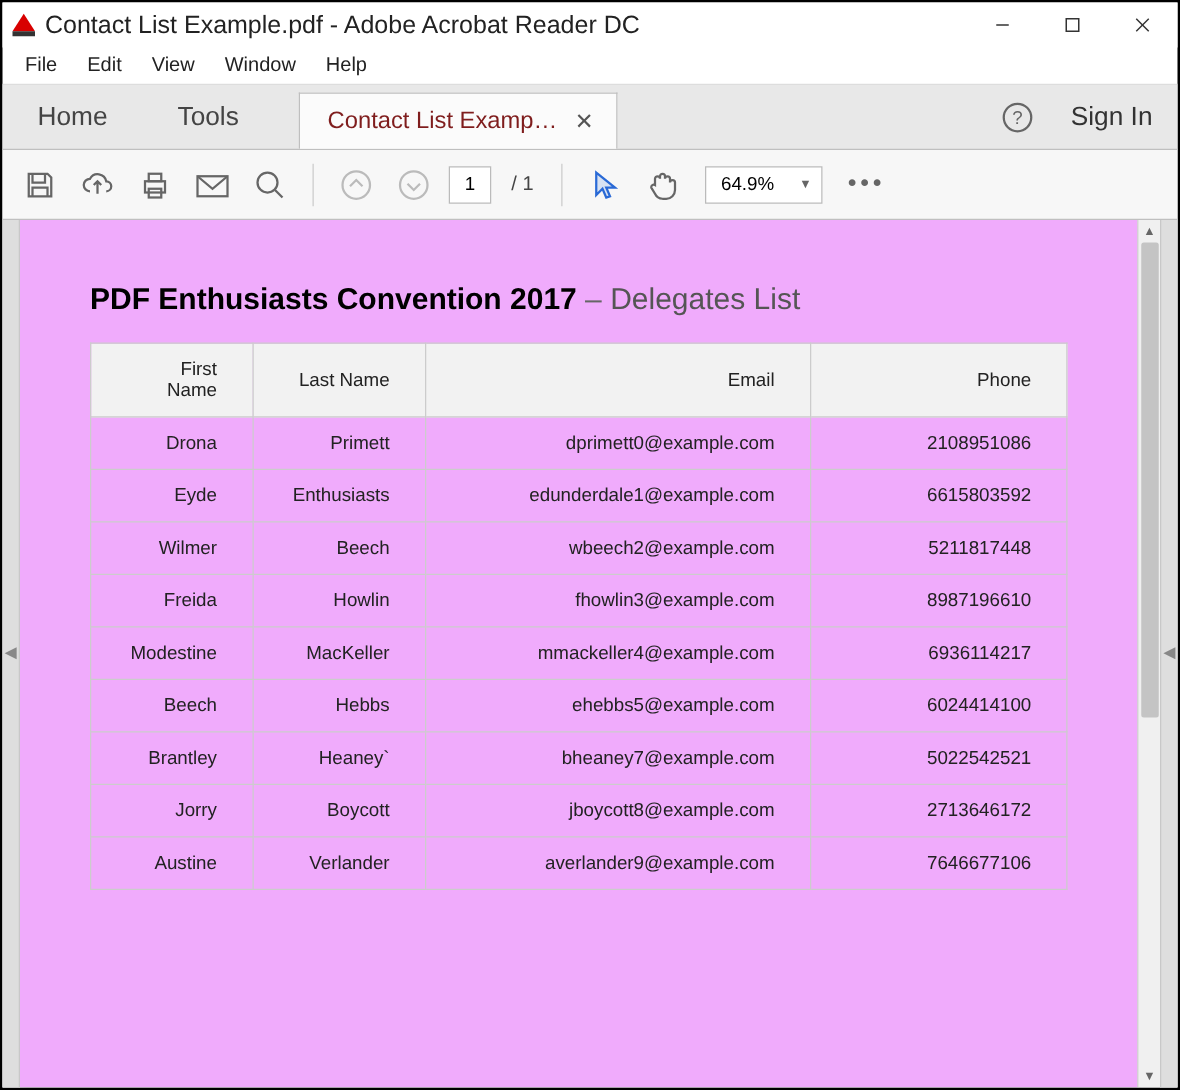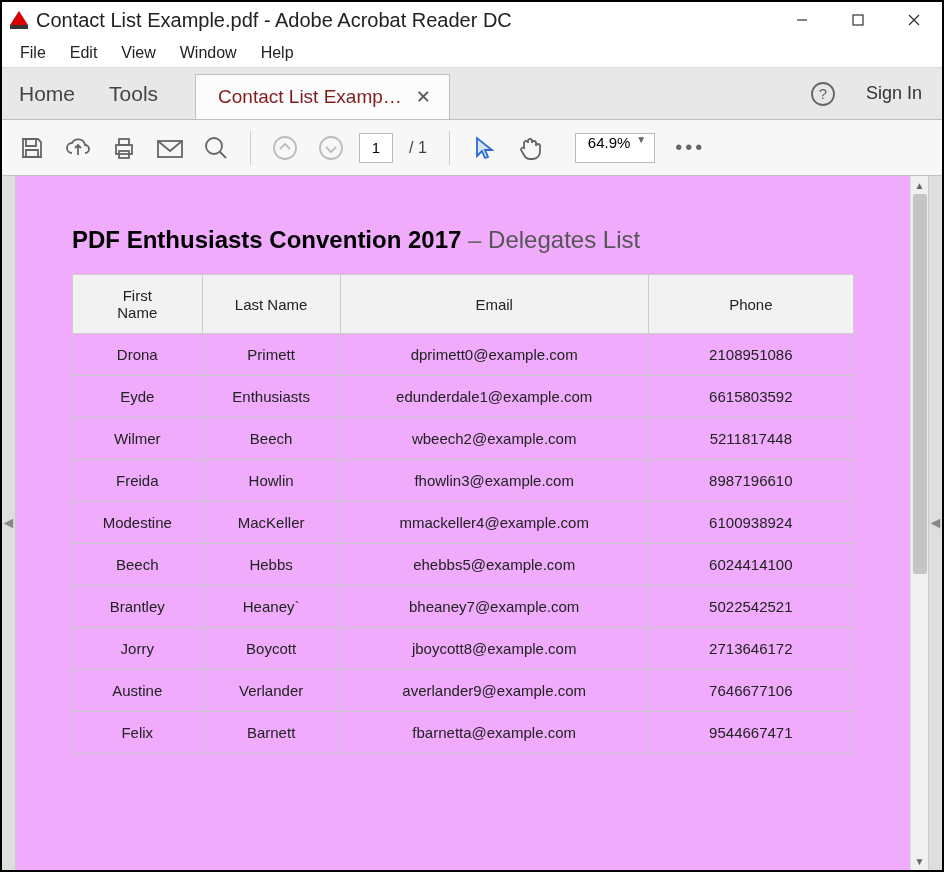--- a/index.html
+++ b/index.html
@@ -12,55 +12,55 @@
   .app-icon .bar { position: absolute; bottom: 0; left: 0; width: 18px; height: 4px; background: #333; }
   .title-text { font-size: 20px; color: #222; flex: 1; }
   .win-controls { display: flex; height: 100%; }
   .win-btn { width: 56px; display: flex; align-items: center; justify-content: center; color: #333; }
   .win-btn svg { stroke: #333; stroke-width: 1.2; fill: none; }
   
   .menubar { height: 30px; display: flex; align-items: center; padding-left: 6px; gap: 0; border-bottom: 1px solid #ddd; }
   .menu-item { font-size: 16px; color: #222; padding: 3px 12px; }
   
   .tabbar { height: 52px; background: #e8e8e8; display: flex; align-items: stretch; border-bottom: 1px solid #bfbfbf; position: relative; }
-  .tab-home, .tab-tools { display: flex; align-items: center; padding: 0 17px; font-size: 21px; color: #444; }
+  .tab-home, .tab-tools { display: flex; align-items: center; padding: 0 28px; font-size: 21px; color: #444; }
   .tab-doc { display: flex; align-items: center; padding: 0 14px 0 22px; background: #fbfbfb; border-top: 1px solid #bfbfbf; border-left: 1px solid #bfbfbf; border-right: 1px solid #bfbfbf; margin-top: 6px; margin-left: 20px; position: relative; }
   .tab-doc-label { font-size: 19px; color: #7f1d1d; max-width: 200px; white-space: nowrap; overflow: hidden; text-overflow: ellipsis; }
   .tab-close { margin-left: 10px; font-size: 18px; color: #555; padding: 2px 4px; }
   .tabbar-spacer { flex: 1; }
   .help-icon { width: 46px; display:flex; align-items:center; justify-content:center; }
-  .sign-in { font-size: 18px; color: #333; padding: 0 20px; display:flex; align-items:center; }
+  .sign-in { font-size: 21px; color: #333; padding: 0 20px; display:flex; align-items:center; }
   
   .toolbar { height: 56px; background: #f7f7f7; border-bottom: 1px solid #bfbfbf; display: flex; align-items: center; padding: 0 12px; gap: 10px; }
   .tool-btn { width: 36px; height: 36px; display:flex; align-items:center; justify-content:center; }
   .tool-btn svg { stroke:#666; fill:none; stroke-width:1.8; }
   .vsep { width:1px; height:34px; background:#ccc; margin: 0 6px; }
   .page-input { width: 34px; height: 30px; border: 1px solid #bbb; text-align: center; font-size: 15px; background:#fff; }
   .page-total { font-size: 16px; color:#444; padding: 0 6px; }
-  .zoom-box { height: 30px; border: 1px solid #bbb; display: flex; padding: 0 8px 0 12px; font-size: 15px; background:#fff; gap: 6px; margin-left: 17px;}
+  .zoom-box { height: 30px; border: 1px solid #bbb; display: flex; align-items: center; padding: 0 8px 0 12px; font-size: 15px; background:#fff; gap: 20px; margin-left: 6px;}
   .zoom-caret { font-size: 10px; color:#666; }
   .dots { font-size: 20px; letter-spacing: 3px; color:#666; margin-left: 10px;}
   .disabled svg { stroke:#bbb; }
   
   .docarea { flex:1; display:flex; position:relative; overflow:hidden; background:#f0f0f0;}
   .side-handle { width:14px; background:#dedede; display:flex; align-items:center; justify-content:center; color:#888;}
   .side-handle.left { border-right:1px solid #c8c8c8;}
   .side-handle.right { border-left:1px solid #c8c8c8;}
   .doc-scroll { flex:1; position:relative; overflow:hidden; background:#808080;}
   .page { position:absolute; left:0; top:0; right:18px; bottom:0; background:#f0abfc; box-shadow: 2px 2px 6px rgba(0,0,0,0.3); padding: 50px 56px 0 56px; overflow:hidden;}
   .scrollbar-v { position:absolute; right:0; top:0; width:18px; height:100%; background:#f0f0f0; border-left:1px solid #ddd;}
   .scroll-arrow { height:18px; display:flex; align-items:center; justify-content:center; color:#666; font-size:10px;}
   .scroll-thumb { position:absolute; top:18px; left:2px; width:14px; height:380px; background:#c4c4c4; border-radius:2px;}
   
   .doc-title { font-size: 24px; margin-bottom: 20px;}
   .doc-title-bold { font-weight:700; color:#000;}
   .doc-title-sep { font-weight:400; color:#666;}
   .doc-title-sub { font-weight:400; color:#555;}
   table.contacts { width:100%; border-collapse: collapse; font-size:15px;}
-  table.contacts th, table.contacts td { border:1px solid #ccc; padding: 12px 28px; text-align:center; color:#222;}
+  table.contacts th, table.contacts td { border:1px solid #ccc; padding: 12px 28px; text-align:right; color:#222;}
   table.contacts th { background:#f2f2f2; font-weight:400;}
   
   .col-fn { width:110px;}
   .col-ln { width:130px;}
   .col-em { width:300px;}
   .col-ph { width:200px;}
 </style>
 </head>
 <body>
 
@@ -220,21 +220,21 @@
               <tr>
                 <td>Freida</td>
                 <td>Howlin</td>
                 <td>fhowlin3@example.com</td>
                 <td>8987196610</td>
               </tr>
               <tr>
                 <td>Modestine</td>
                 <td>MacKeller</td>
                 <td>mmackeller4@example.com</td>
-                <td>6100938924</td>
+                <td>6936114217</td>
               </tr>
               <tr>
                 <td>Beech</td>
                 <td>Hebbs</td>
                 <td>ehebbs5@example.com</td>
                 <td>6024414100</td>
               </tr>
               <tr>
                 <td>Brantley</td>
                 <td>Heaney`</td>
@@ -245,26 +245,20 @@
                 <td>Jorry</td>
                 <td>Boycott</td>
                 <td>jboycott8@example.com</td>
                 <td>2713646172</td>
               </tr>
               <tr>
                 <td>Austine</td>
                 <td>Verlander</td>
                 <td>averlander9@example.com</td>
                 <td>7646677106</td>
-              </tr>
-              <tr>
-                <td>Felix</td>
-                <td>Barnett</td>
-                <td>fbarnetta@example.com</td>
-                <td>9544667471</td>
               </tr>
             </tbody>
         </table>
       </div>
       <div class="scrollbar-v">
         <div class="scroll-arrow">▲</div>
         <div class="scroll-thumb"></div>
         <div class="scroll-arrow" style="position:absolute;bottom:0;width:100%;">▼</div>
       </div>
     </div>

